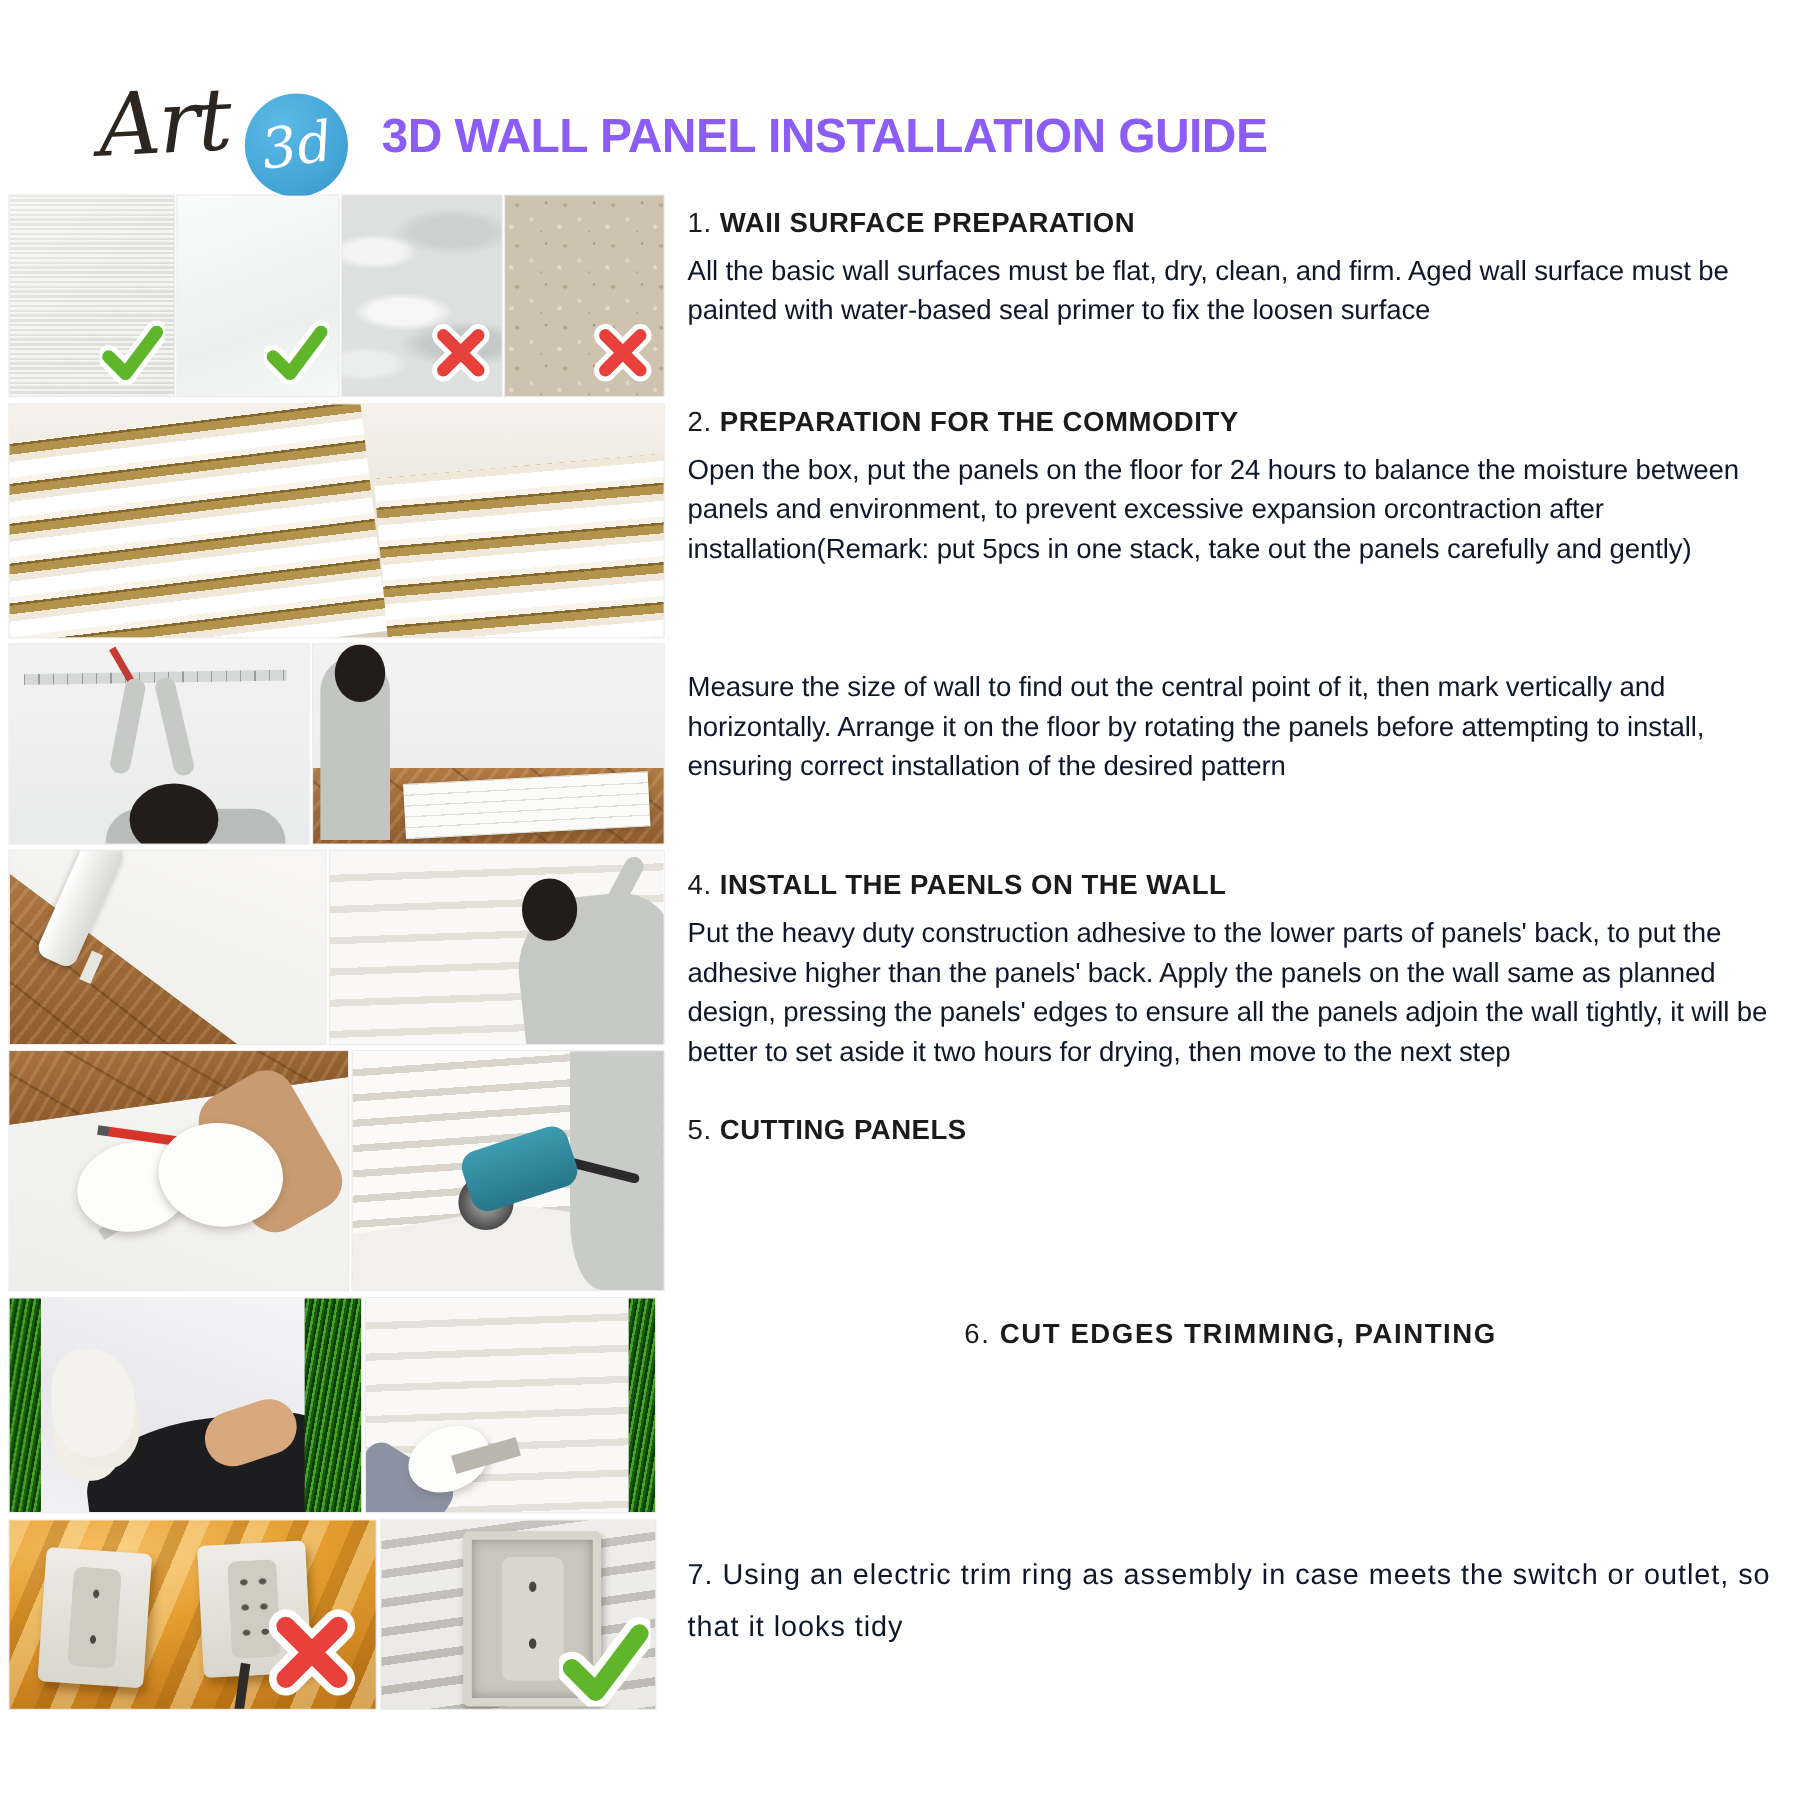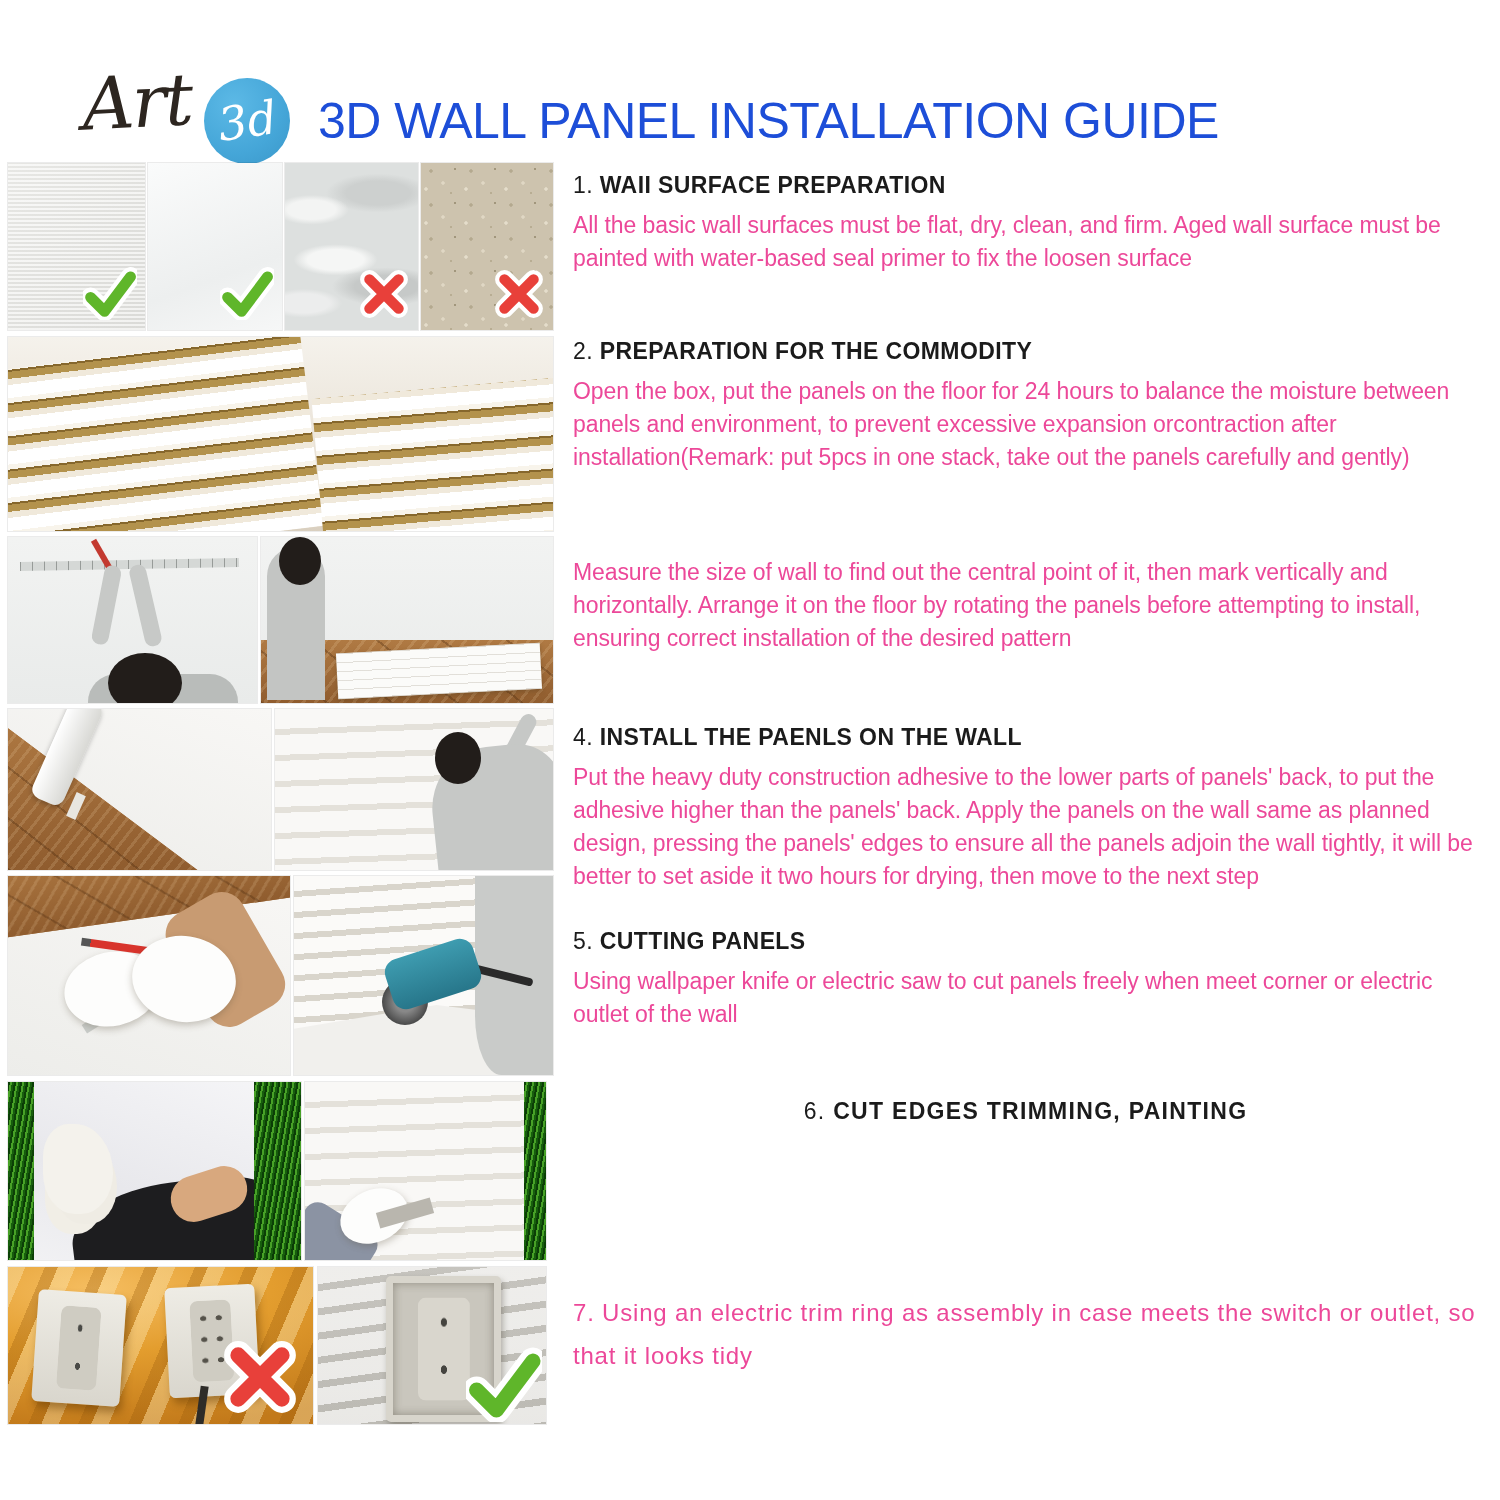--- a/index.html
+++ b/index.html
@@ -18,28 +18,28 @@
     position:absolute;left:122px;top:16px;width:86px;height:86px;border-radius:50%;
     background:radial-gradient(circle at 35% 30%,#5cb9e6,#45a6d8 60%,#3a97c9);
     display:flex;align-items:center;justify-content:center;
   }
   .logo-3d{
     font-family:"DejaVu Serif",serif;font-style:italic;font-size:46px;color:#ffffff;
     transform:rotate(-8deg);
   }
   .doc-title{
     position:absolute;left:318px;top:92px;width:1100px;
-    font-size:50px;font-weight:400;letter-spacing:-0.5px;color:#1d4ed8;white-space:nowrap;
+    font-size:40px;font-weight:700;letter-spacing:-0.5px;color:#8b5cf6;white-space:nowrap;
   }
 
   
   .sec{position:absolute;left:573px;width:905px;}
   .sec-head{font-size:23px;font-weight:700;letter-spacing:0.4px;color:#1b1b1b;margin-bottom:10px;}
   .sec-num{font-weight:400;}
-  .sec-body{font-size:23px;line-height:1.44;letter-spacing:-0.1px;color:#ec4899;margin:0;}
+  .sec-body{font-size:23px;line-height:1.44;letter-spacing:-0.1px;color:#0f172a;margin:0;}
   #s1{top:172px;} #s2{top:338px;} #s3{top:556px;} #s4{top:724px;}
   #s5{top:912px;margin-top:16px;} #s6{top:1098px;text-align:center;} #s7{top:1292px;}
   #s6 .sec-head{letter-spacing:1.3px;}
   #s6 .sec-body{line-height:1.62;}
   #s7 .sec-body{font-size:24px;letter-spacing:0.8px;line-height:1.78;}
 
   
   .ph{position:absolute;overflow:hidden;background:#f4f3f1;box-shadow:0 0 0 1px rgba(0,0,0,.08);}
   #t1{left:8px;top:163px;width:137px;height:167px;}
   #t2{left:148px;top:163px;width:134px;height:167px;}
@@ -242,21 +242,20 @@
       <span class="sec-title">INSTALL THE PAENLS ON THE WALL</span>
     </div>
     <p class="sec-body">Put the heavy duty construction adhesive to the lower parts of panels' back, to put the adhesive higher than the panels' back. Apply the panels on the wall same as planned design, pressing the panels' edges to ensure all the panels adjoin the wall tightly, it will be better to set aside it two hours for drying, then move to the next step</p>
   </div>
 
   <div class="sec" id="s5">
     <div class="sec-head">
       <span class="sec-num">5.</span>
       <span class="sec-title">CUTTING PANELS</span>
     </div>
-    <p class="sec-body">Using wallpaper knife or electric saw to cut panels freely when meet corner or electric outlet of the wall</p>
   </div>
 
   <div class="sec" id="s6">
     <div class="sec-head">
       <span class="sec-num">6.</span>
       <span class="sec-title">CUT EDGES TRIMMING, PAINTING</span>
     </div>
   </div>
 
   <div class="sec" id="s7">

